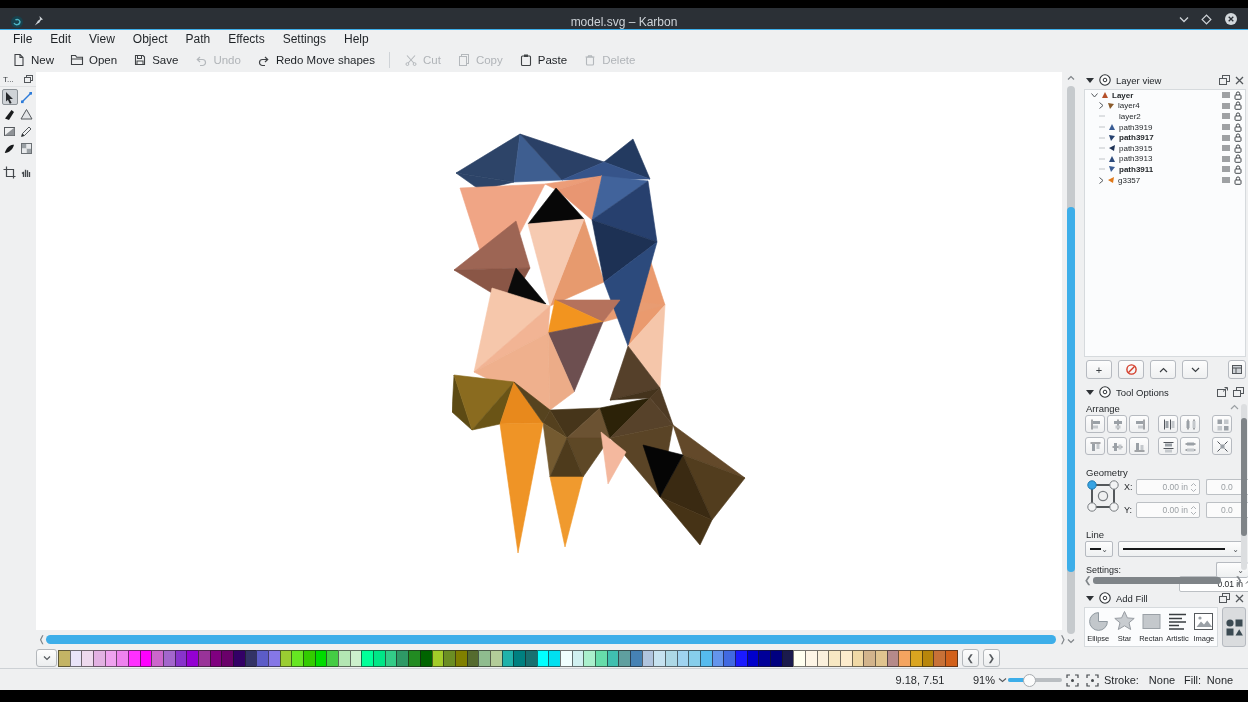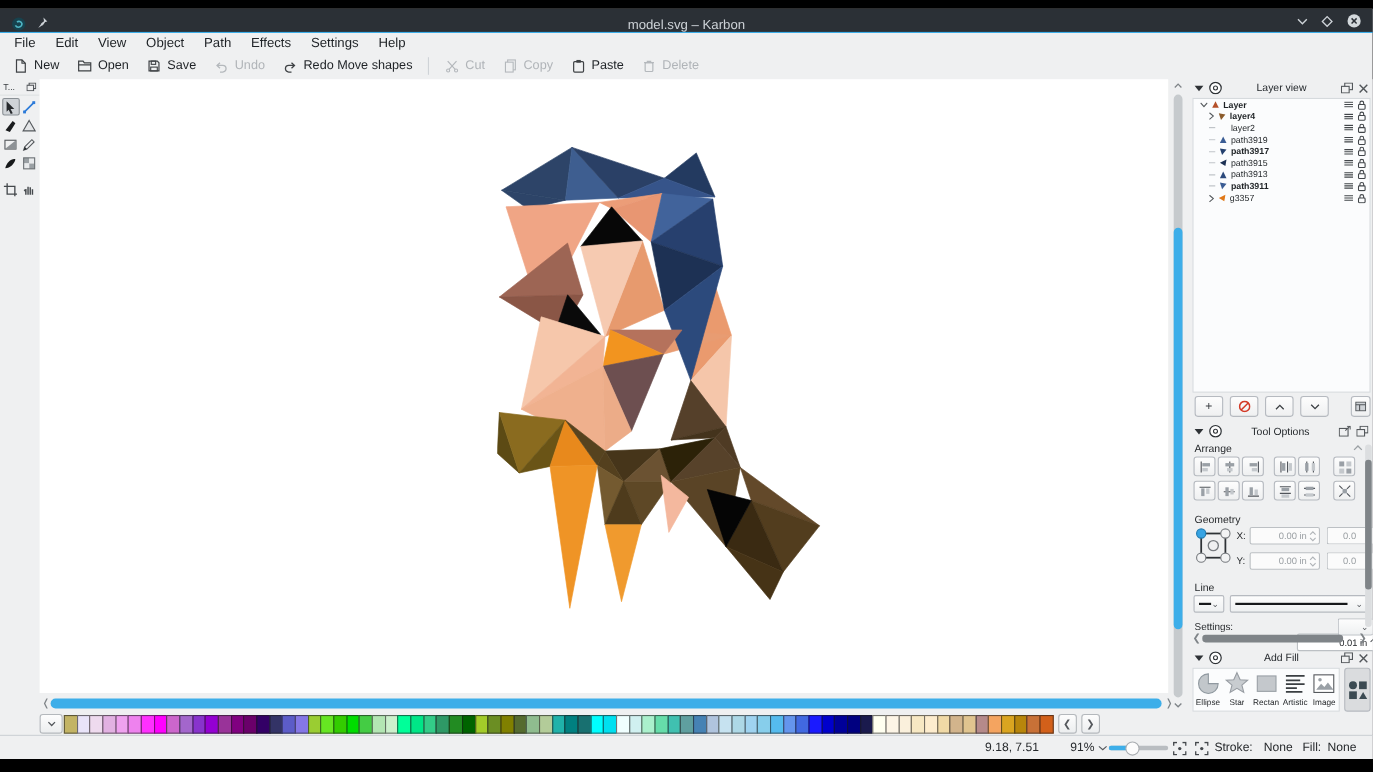--- a/index.html
+++ b/index.html
@@ -1,18 +1,18 @@
 <!DOCTYPE html>
 <html><head>
 <meta charset="utf-8">
 <style>
   * { box-sizing: border-box; margin: 0; padding: 0; }
   html,body { width:1248px; height:702px; background:#000; overflow:hidden;
     font-family:"Liberation Sans", sans-serif; -webkit-font-smoothing:antialiased; }
-  .abs { position:absolute;text-align:center; }
+  .abs { position:absolute; }
   .stage { position:relative; width:1248px; height:702px; background:#000; }
   .app { position:absolute; left:0; top:8px; width:1248px; height:682px; background:#eff0f1; }
 
   
   .titlebar { position:absolute; left:0; top:0; width:100%; height:22px; background:#2b3036;
     border-bottom:1px solid #3daee9; display:flex; align-items:flex-end; }
   .titlebar .title { position:absolute; left:0; right:0; text-align:center; color:#cdd2d7; font-size:12px; }
   .tb-left { display:flex; gap:9px; margin-left:10px; z-index:2; }
   .winbtns { position:absolute; right:10px; top:0; height:22px; display:flex; gap:12px; align-items:center; z-index:2; }
 
@@ -536,21 +536,21 @@
                   </span>
                 </span>
               </div>
               <div class="tree-row" style="padding-left: 14px;">
                 <svg width="5" height="7">
                   <path d="M0.5 0.5L4 3.5 0.5 6.5" fill="none" stroke="#55595d"></path>
                 </svg>
                 <svg width="8" height="8" style="margin-left:3px">
                   <path d="M1 1l6 1-4 5z" fill="#8a5a2a"></path>
                 </svg>
-                <span class="lbl" style="font-weight:bold">layer4</span>
+                <span class="lbl" style="font-weight:normal">layer4</span>
                 <span class="row-icons">
                   <span>
                     <svg width="8" height="6">
                       <path d="M0 1h8M0 3h8M0 5h8" stroke="#42464a" stroke-width="1"></path>
                     </svg>
                   </span>
                   <span>
                     <svg width="8" height="9">
                       <rect x="1" y="4" width="6" height="4.3" rx="0.8" fill="none" stroke="#42464a"></rect>
                       <path d="M2.3 4V2.6a1.7 1.7 0 0 1 3.4 0V4" fill="none" stroke="#42464a"></path>

